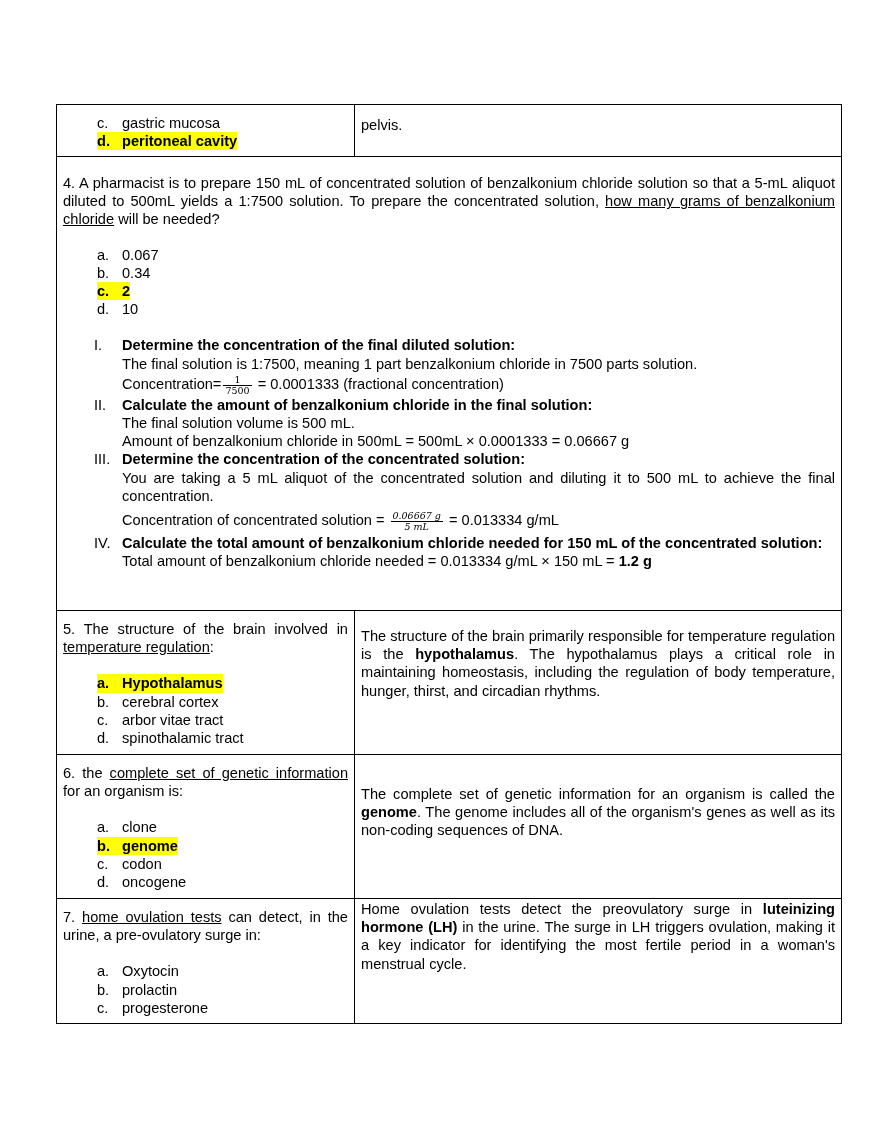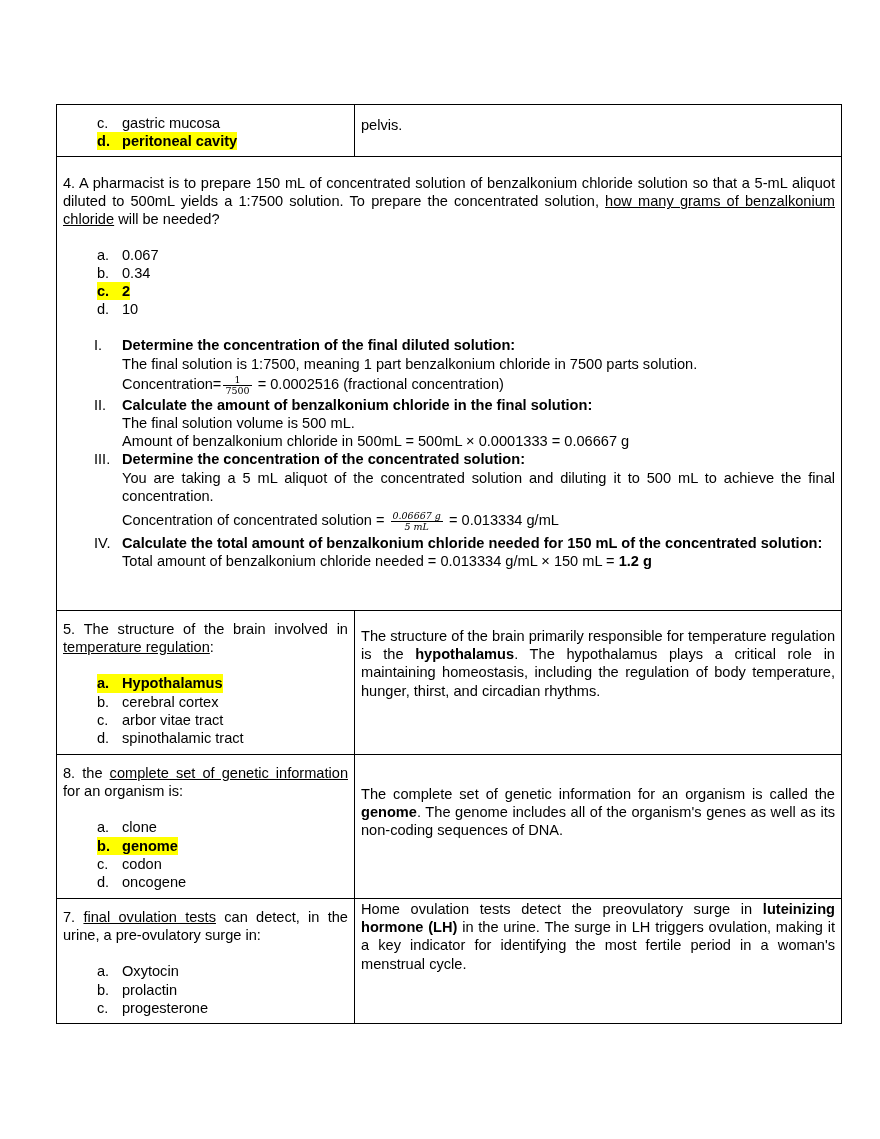--- a/index.html
+++ b/index.html
@@ -84,21 +84,21 @@
                 <span>10</span>
               </li>
       </ol>
       <div style="height:18px;"></div>
       <ol class="steps">
         <li>
           <div class="num"><span>I.</span></div>
           <div class="body">
             <div><b>Determine the concentration of the final diluted solution:</b></div>
             <div>The final solution is 1:7500, meaning 1 part benzalkonium chloride in 7500 parts solution.</div>
-            <div style="margin-top:2px;"><span>Concentration=</span><span class="frac"><span class="n" style="font-style:normal;">1</span><span class="d" style="font-style:normal;">7500</span></span><span> = 0.0002516 (fractional concentration)</span></div>
+            <div style="margin-top:2px;"><span>Concentration=</span><span class="frac"><span class="n" style="font-style:normal;">1</span><span class="d" style="font-style:normal;">7500</span></span><span> = 0.0001333 (fractional concentration)</span></div>
           </div>
         </li>
         <li>
           <div class="num"><span>II.</span></div>
           <div class="body">
             <div><b>Calculate the amount of benzalkonium chloride in the final solution:</b></div>
             <div>The final solution volume is 500 mL.</div>
             <div>Amount of benzalkonium chloride in 500mL = 500mL × 0.0001333 = 0.06667 g</div>
           </div>
         </li>
@@ -146,21 +146,21 @@
               </li>
       </ol>
     </td>
     <td style="padding-top:16px;">
       <div class="just"><span>The structure of the brain primarily responsible for temperature regulation is the </span><b>hypothalamus</b><span>. The hypothalamus plays a critical role in maintaining homeostasis, including the regulation of body temperature, hunger, thirst, and circadian rhythms.</span></div>
     </td>
   </tr>
 
   <tr style="height:144px;">
     <td style="padding-top:9px;">
-      <div class="just" style="text-align-last:left;"><span>8. the </span><span class="u">complete set of genetic information</span><span> for an organism is:</span></div>
+      <div class="just" style="text-align-last:left;"><span>6. the </span><span class="u">complete set of genetic information</span><span> for an organism is:</span></div>
       <div style="height:18px;"></div>
       <ol class="opts">
         <li>
                 <span class="lt">a.</span>
                 <span>clone</span>
               </li>
         <li>
                 <span class="hlwrap">
                   <span class="lt">b.</span>
                   <span>genome</span>
@@ -176,21 +176,21 @@
               </li>
       </ol>
     </td>
     <td style="padding-top:30px;">
       <div class="just"><span>The complete set of genetic information for an organism is called the </span><b>genome</b><span>. The genome includes all of the organism's genes as well as its non-coding sequences of DNA.</span></div>
     </td>
   </tr>
 
   <tr style="height:125px;">
     <td style="padding-top:9px;">
-      <div class="just"><span>7. </span><span class="u">final ovulation tests</span><span> can detect, in the urine, a pre-ovulatory surge in:</span></div>
+      <div class="just"><span>7. </span><span class="u">home ovulation tests</span><span> can detect, in the urine, a pre-ovulatory surge in:</span></div>
       <div style="height:18px;"></div>
       <ol class="opts">
         <li>
                 <span class="lt">a.</span>
                 <span>Oxytocin</span>
               </li>
         <li>
                 <span class="lt">b.</span>
                 <span>prolactin</span>
               </li>

